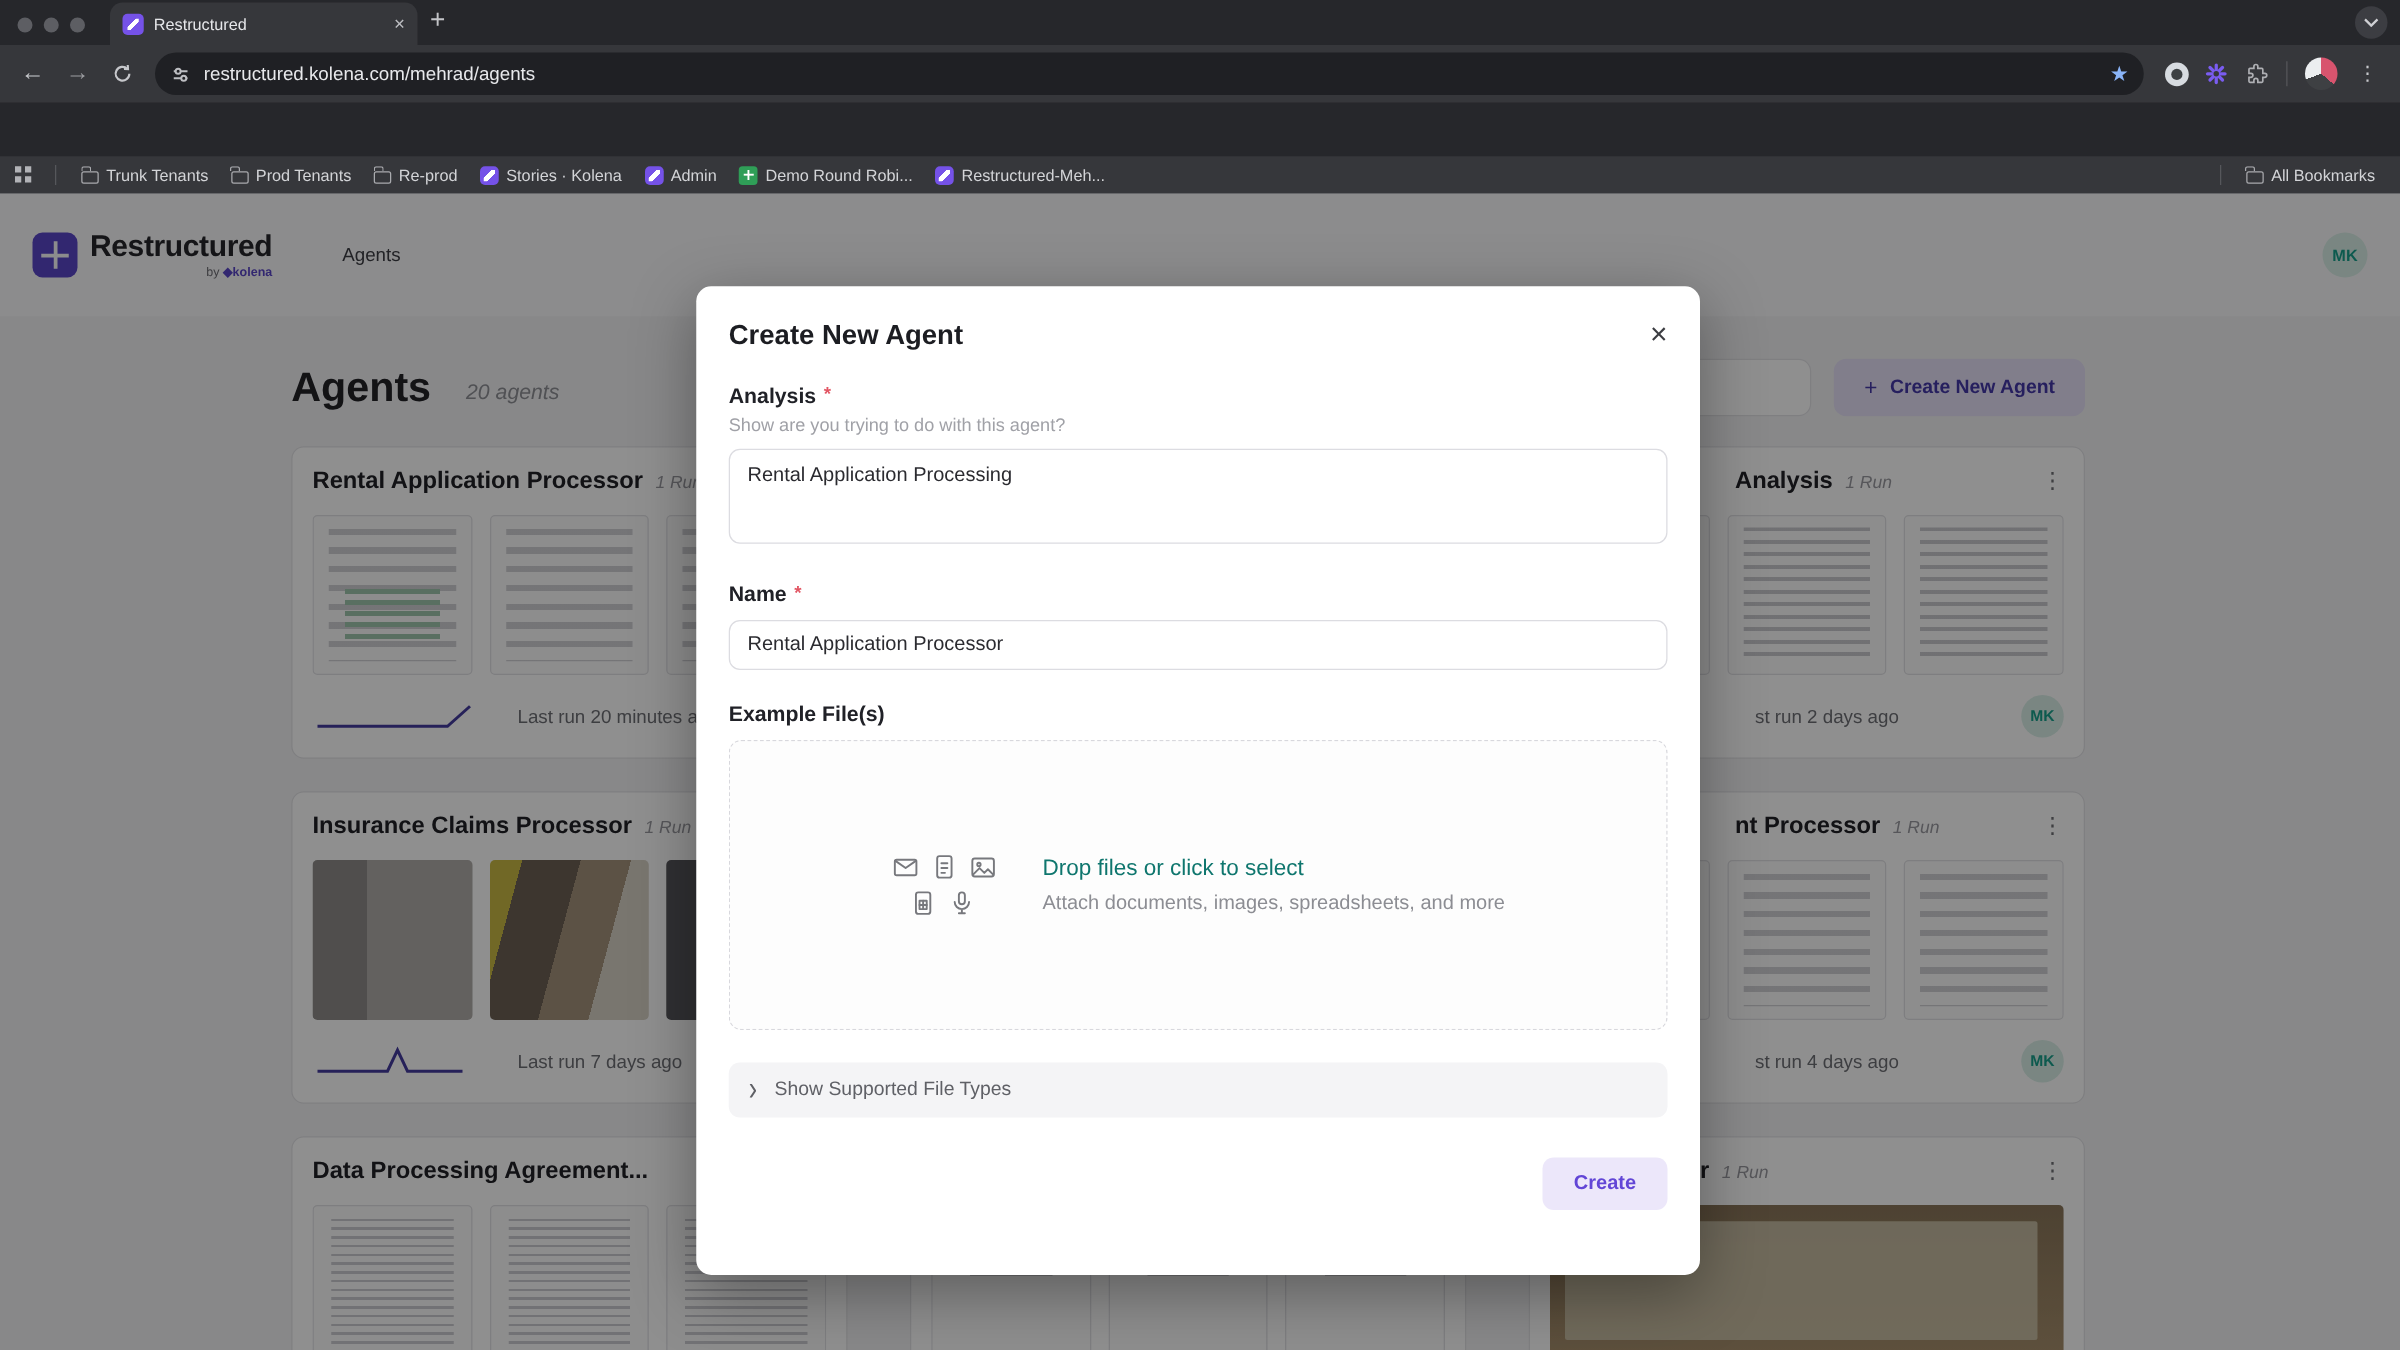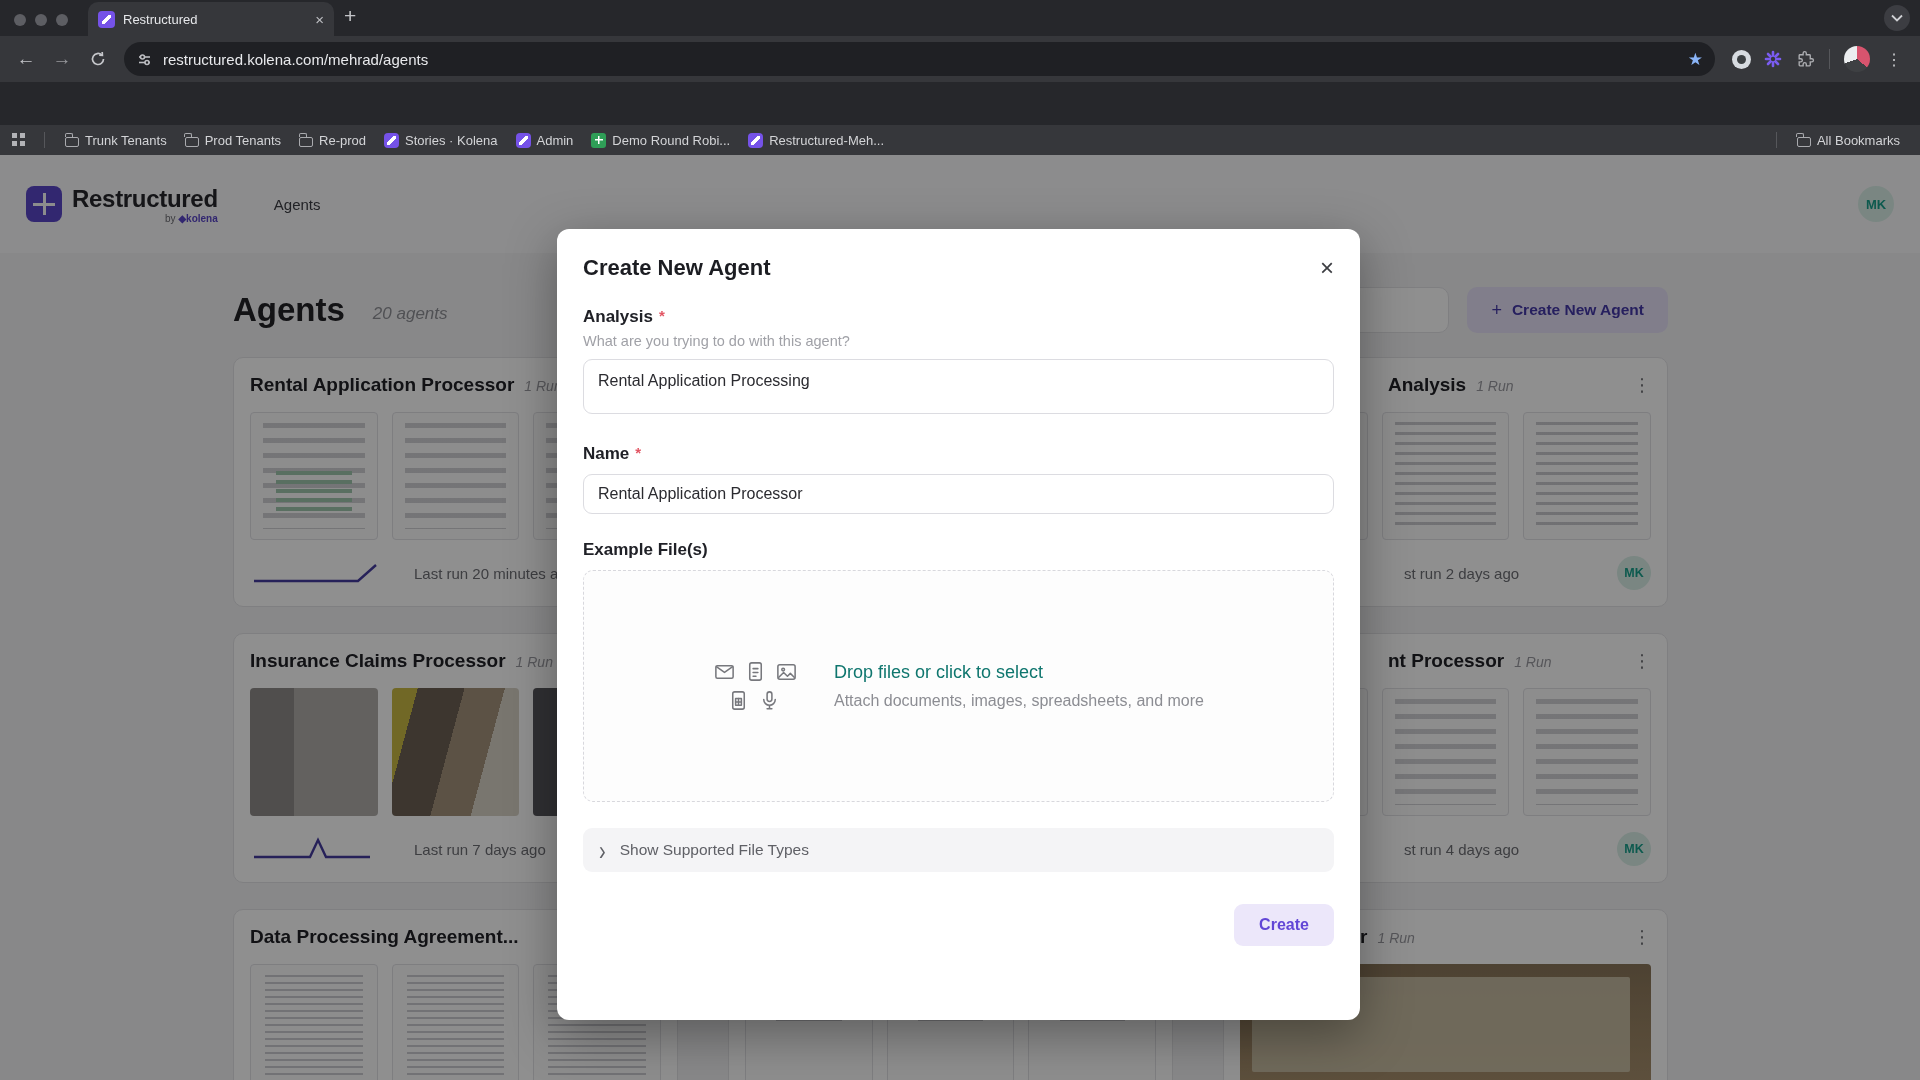--- a/index.html
+++ b/index.html
@@ -121,21 +121,21 @@
         border-radius:12px; z-index:6; box-shadow:0 14px 50px rgba(0,0,0,.35); padding:26px; }
   .modal-head { display:flex; align-items:center; }
   .modal-title { font-size:22px; font-weight:bold; color:#1c1d22; }
   .modal-close { margin-left:auto; font-size:24px; color:#3c3d42; line-height:1; }
   .field-label { margin-top:26px; font-size:17px; font-weight:bold; color:#202127; display:flex; gap:6px; }
   .req { color:#e25563; font-size:15px; }
   .field-helper { margin-top:6px; font-size:14.5px; color:#a0a1a7; }
   .field-input, .field-textarea { margin-top:10px; width:100%; border:1px solid #dcdce1; border-radius:9px;
         font-size:16px; color:#2b2b30; font-family:"Liberation Sans", sans-serif; padding:11px 14px; background:#fff;
         resize:none; outline:none; }
-  .field-textarea { height:55px; line-height:1.3; }
+  .field-textarea { height:76px; line-height:1.3; }
   .field-input { height:40px; }
   .dropzone { margin-top:10px; height:232px; border:1.5px dashed #d8d8dd; border-radius:10px; background:#fdfdfd;
         display:flex; align-items:center; justify-content:center; gap:36px; }
   .dz-icons { display:flex; flex-direction:column; gap:6px; }
   .dz-row { display:flex; gap:8px; }
   .dz-row.two { margin-left:14px; }
   .dz-icons svg { stroke:#77787d; fill:none; stroke-width:1.6; stroke-linecap:round; stroke-linejoin:round; }
   .dz-text-title { font-size:18px; color:#0f766e; }
   .dz-text-sub { margin-top:9px; font-size:16px; color:#8c8d93; }
   .supported { margin-top:26px; height:44px; background:#f4f4f6; border-radius:9px; display:flex;
@@ -454,21 +454,21 @@
   <div class="modal">
     <div class="modal-head">
       <span class="modal-title">Create New Agent</span>
       <span class="modal-close">×</span>
     </div>
 
     <div class="field-label">
       <span>Analysis</span>
       <span class="req">*</span>
     </div>
-    <div class="field-helper">What are you trying to do with this agent?</div>
+    <div class="field-helper">Show are you trying to do with this agent?</div>
     <textarea class="field-textarea" style="">Rental Application Processing</textarea>
 
     <div class="field-label">
       <span>Name</span>
       <span class="req">*</span>
     </div>
     <input class="field-input" value="Rental Application Processor" style="">
 
     <div class="field-label">
       <span>Example File(s)</span>

